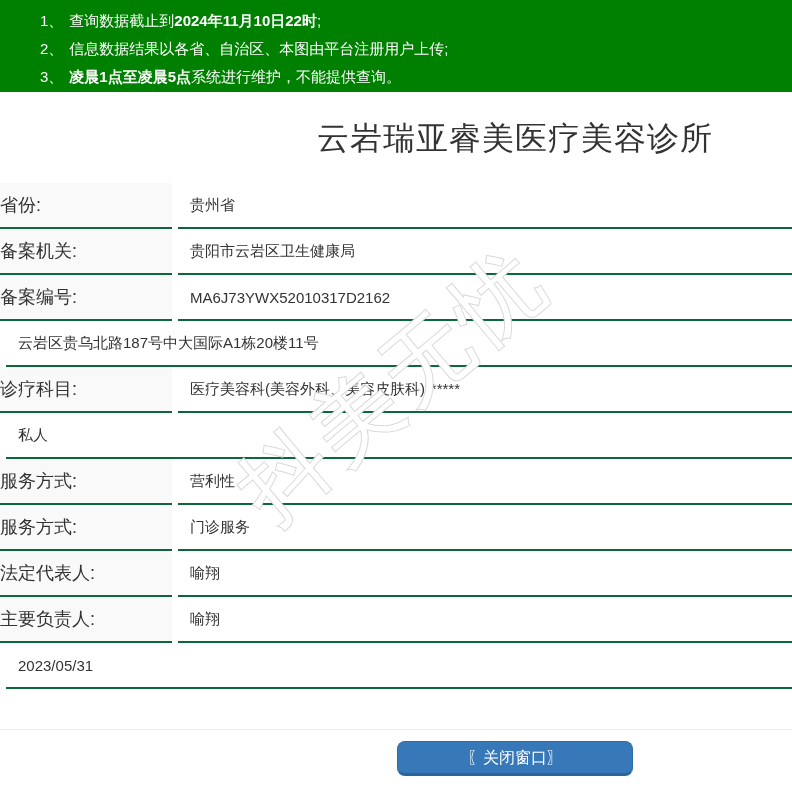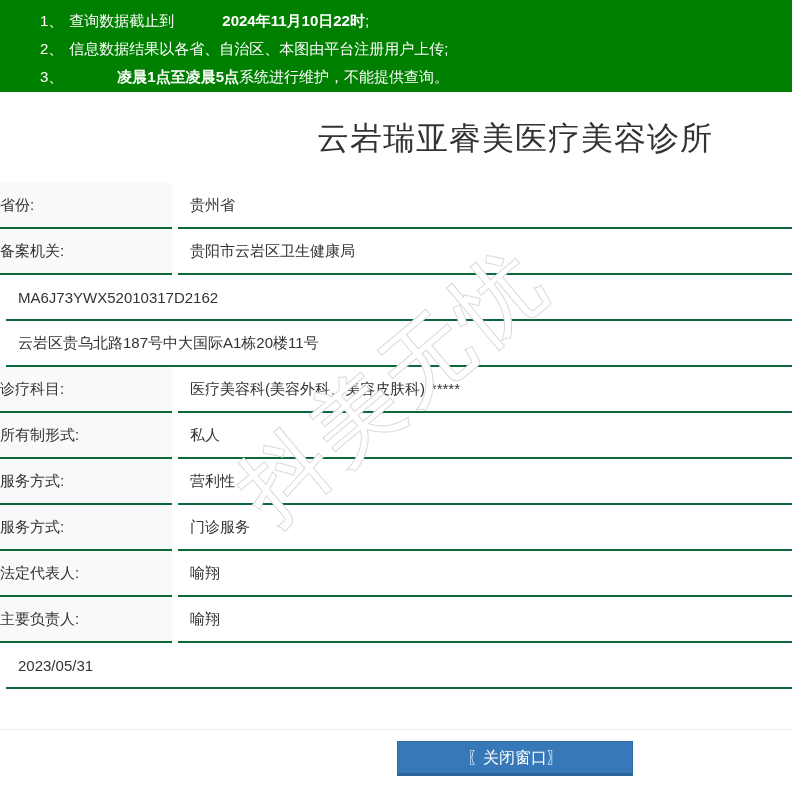--- a/index.html
+++ b/index.html
@@ -13,42 +13,42 @@
   *{margin:0;padding:0;box-sizing:border-box;}
   html,body{width:792px;height:786px;overflow:hidden;background:#ffffff;
     font-family:"Liberation Sans","DejaVu Sans",sans-serif;color:var(--c-text);}
   .viewport{position:relative;width:792px;height:786px;overflow:hidden;}
   .page{position:relative;width:1030px;}
 
   
   .notice-bar{width:100%;height:92px;background:var(--c-green);padding:7px 0 0 40px;}
   .notice-line{color:#ffffff;font-size:15px;line-height:28px;white-space:nowrap;}
   .notice-line .n-num{margin-right:6px;}
-  .notice-line b{font-weight:bold;padding-left:48px;}
+  .notice-line b{font-weight:bold;}
 
   
   .page-title{margin-top:24px;text-align:center;font-size:32px;font-weight:400;
     color:var(--c-text);letter-spacing:1px;line-height:44px;}
 
   
   .info-table{margin-top:23px;width:100%;}
   .info-row{display:flex;height:46px;}
   .cell-label{width:172px;background:var(--c-label-bg);
     border-bottom:2px solid var(--c-line);display:flex;align-items:center;
-    font-size:15px;color:var(--c-text);}
+    font-size:18px;color:var(--c-text);}
   .cell-gap{width:6px;background:transparent;}
   .cell-value{flex:1;border-bottom:2px solid var(--c-line);display:flex;
     align-items:center;padding-left:12px;font-size:15px;color:var(--c-text);}
 
   
   .footer-line{margin-top:40px;border-top:1px solid #ececec;width:100%;height:0;}
   .close-btn{display:block;margin:11px auto 0;width:236px;height:35px;
     background:var(--c-btn);color:#ffffff;font-size:16px;text-align:center;
     border:1px solid #2e6da4;border-bottom:3px solid var(--c-btn-dark);
-    border-radius:0;cursor:pointer;line-height:29px;
+    border-radius:8px;cursor:pointer;line-height:29px;
     font-family:"Liberation Sans","DejaVu Sans",sans-serif;}
 
   
   .watermark{position:absolute;left:158px;top:335px;width:470px;height:100px;
     text-align:center;transform:rotate(-40deg);z-index:5;pointer-events:none;
     font-size:86px;letter-spacing:6px;line-height:100px;color:#ffffff;
     -webkit-text-stroke:2px #d8d8d8;paint-order:stroke fill;white-space:nowrap;}
 
   
   .credit{position:absolute;right:2px;top:757px;z-index:6;font-size:13px;
@@ -75,34 +75,34 @@
         <div class="cell-label">省份:</div>
           <div class="cell-gap"></div>
         <div class="cell-value">贵州省</div>
       </div>
       <div class="info-row">
         <div class="cell-label">备案机关:</div>
           <div class="cell-gap"></div>
         <div class="cell-value">贵阳市云岩区卫生健康局</div>
       </div>
       <div class="info-row">
+        <div class="cell-label">备案编号:</div>
           <div class="cell-gap"></div>
         <div class="cell-value">MA6J73YWX52010317D2162</div>
       </div>
       <div class="info-row">
           <div class="cell-gap"></div>
         <div class="cell-value">云岩区贵乌北路187号中大国际A1栋20楼11号</div>
       </div>
       <div class="info-row">
         <div class="cell-label">诊疗科目:</div>
           <div class="cell-gap"></div>
         <div class="cell-value">医疗美容科(美容外科、美容皮肤科)******</div>
       </div>
       <div class="info-row">
-        <div class="cell-label">所有制形式:</div>
           <div class="cell-gap"></div>
         <div class="cell-value">私人</div>
       </div>
       <div class="info-row">
         <div class="cell-label">服务方式:</div>
           <div class="cell-gap"></div>
         <div class="cell-value">营利性</div>
       </div>
       <div class="info-row">
         <div class="cell-label">服务方式:</div>

